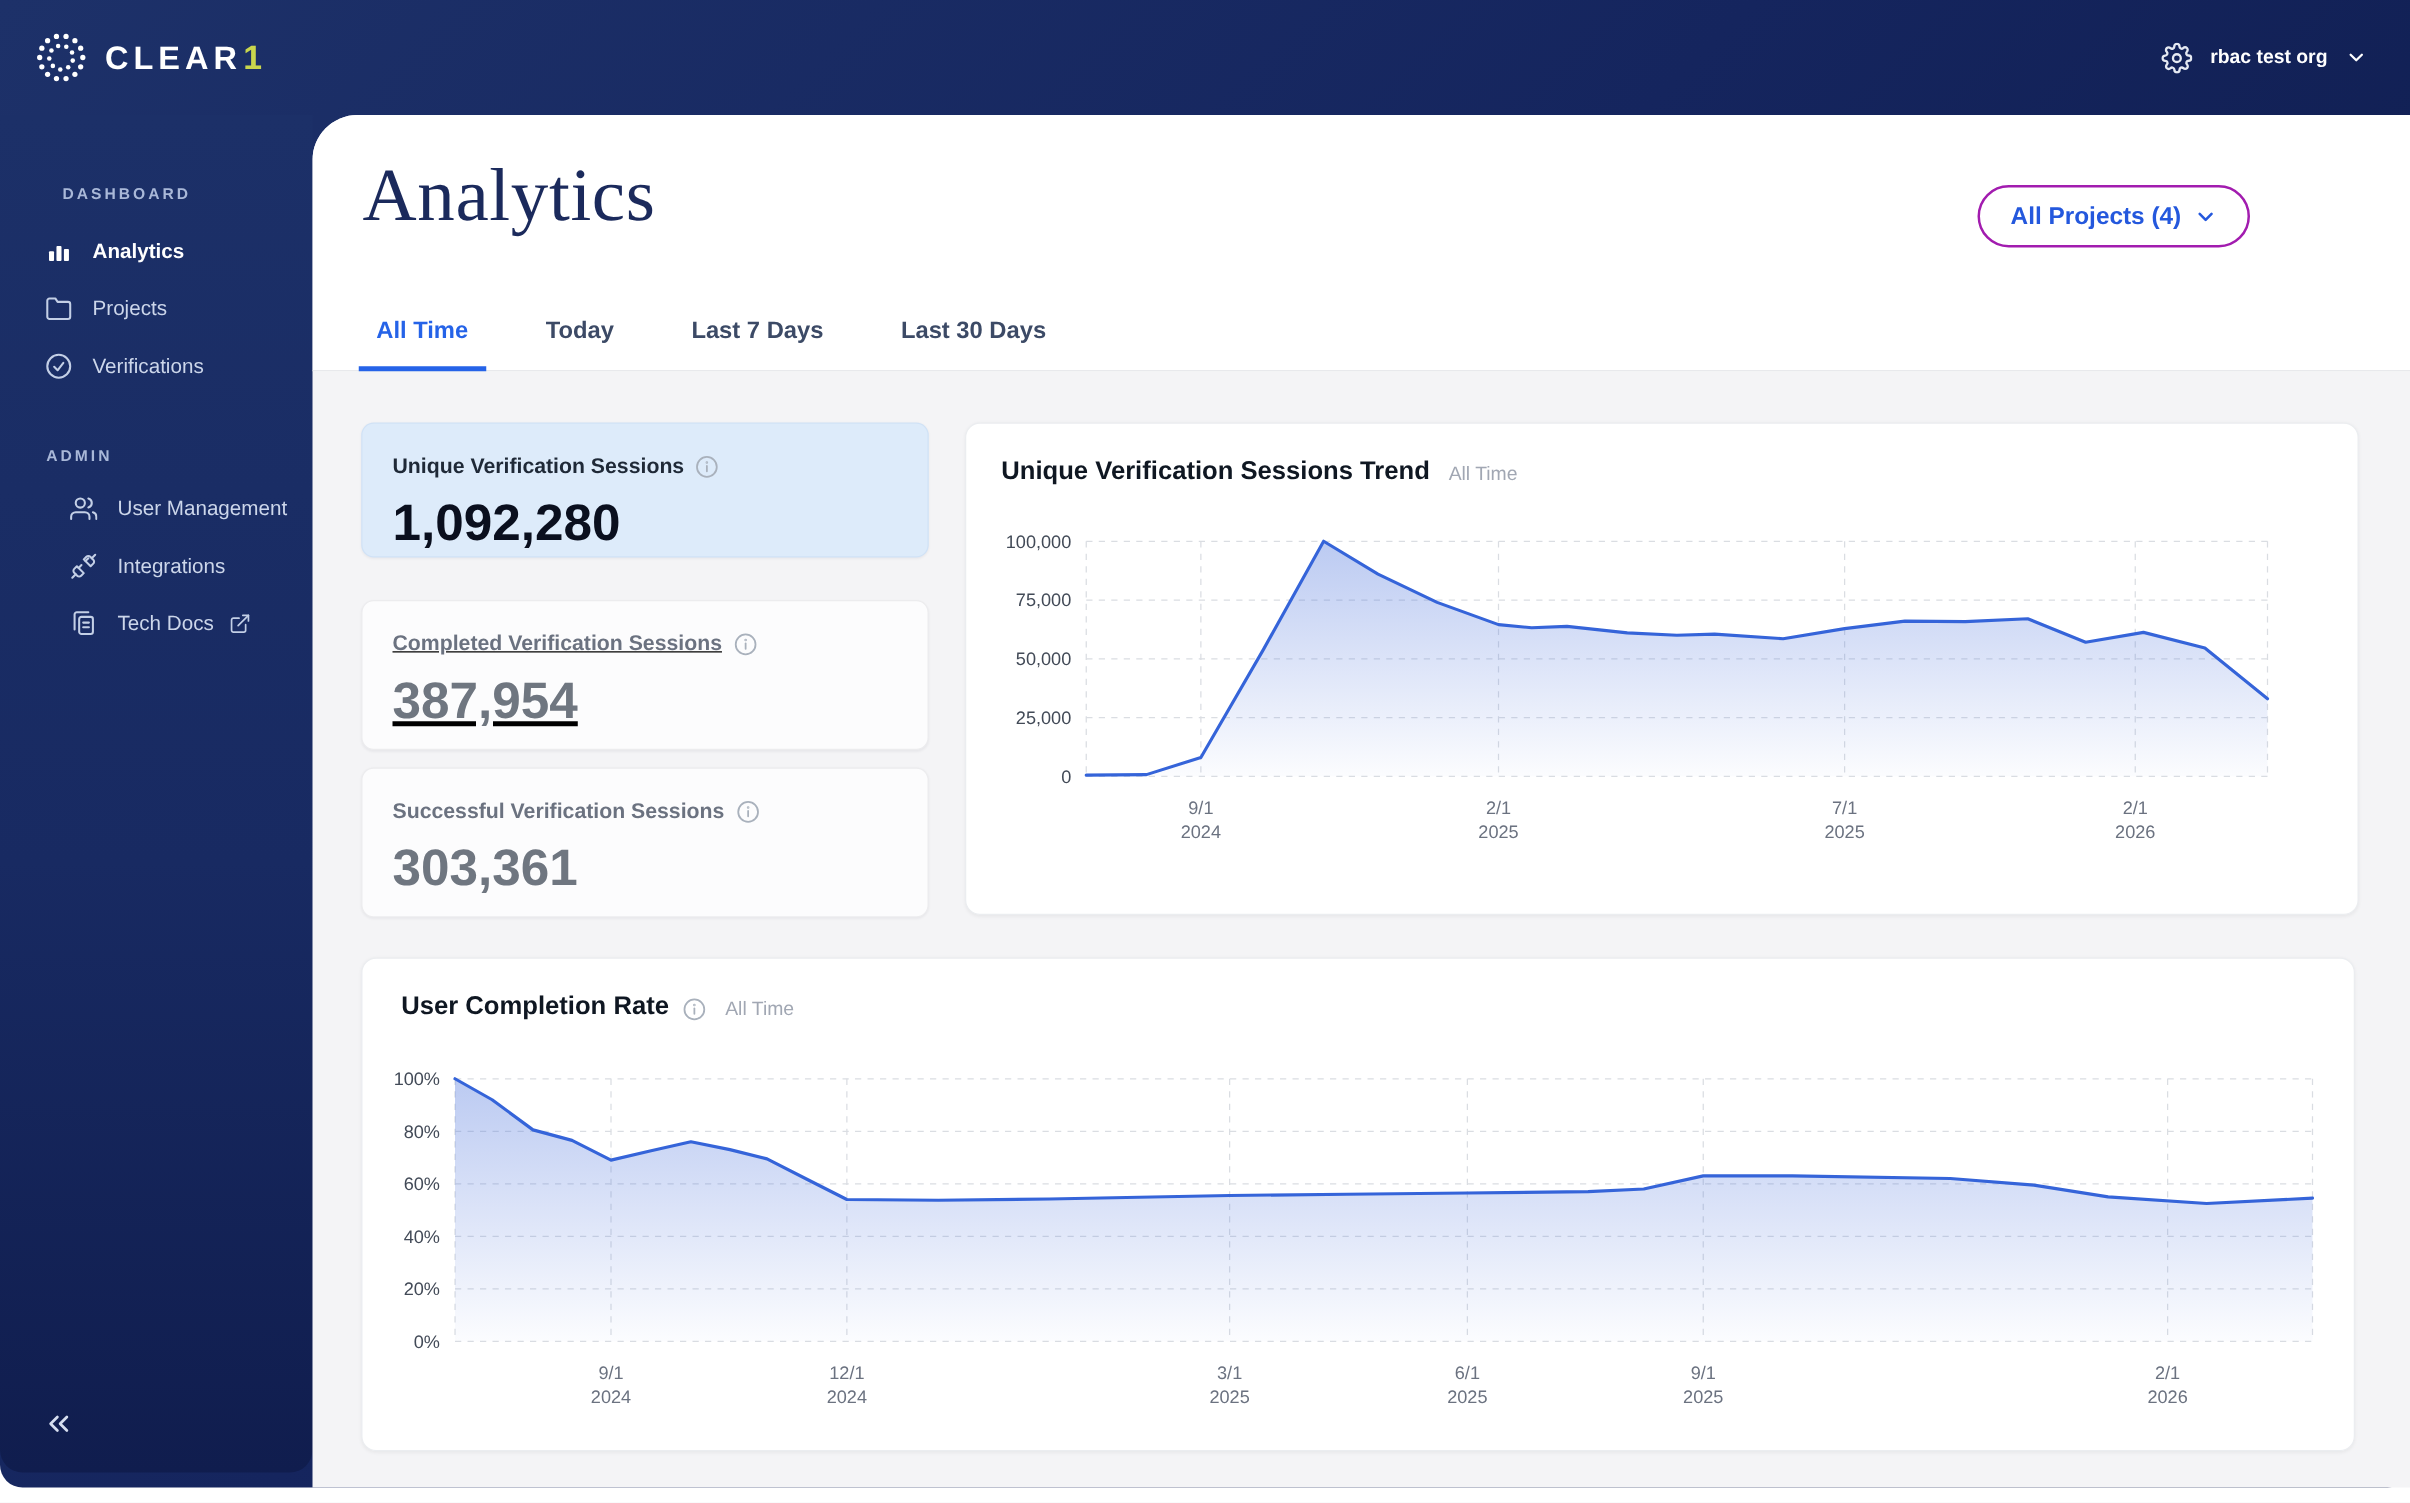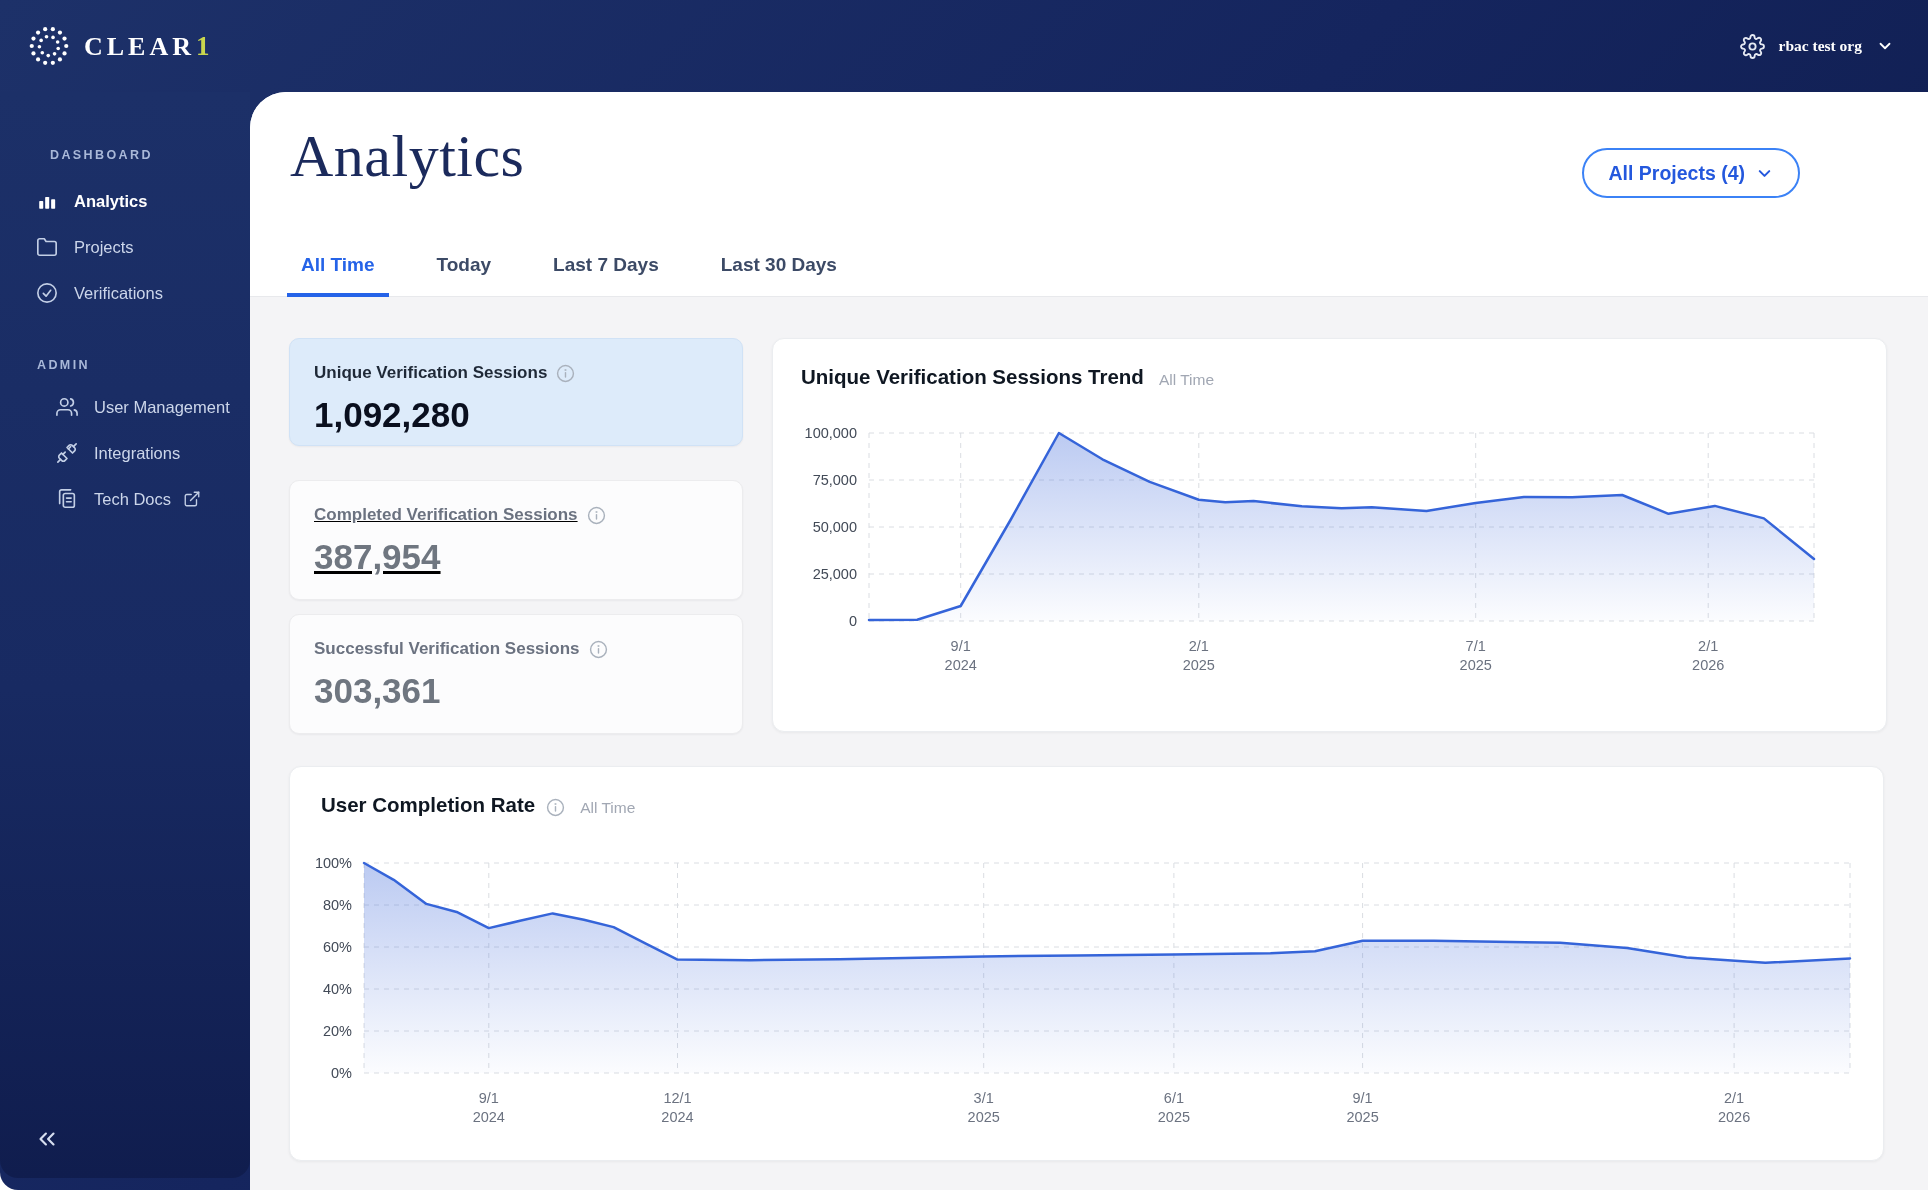--- a/index.html
+++ b/index.html
@@ -12,21 +12,21 @@
   
   .shell{
     position:absolute;left:0;top:0;right:0;bottom:12px;
     background:linear-gradient(135deg,#1d3169 0%,#15255e 45%,#0c1947 100%);
     border-radius:0 0 18px 18px;
   }
   .topbar{
     position:absolute;left:0;top:0;width:1928px;height:92px;
     background:linear-gradient(90deg,#16275f 0%,#1120542 40%,rgba(9,21,60,0.6) 100%);
     display:flex;align-items:center;justify-content:space-between;
-    padding:0 34px 0 26px;box-sizing:border-box;font-family:Liberation Serif, serif;
+    padding:0 34px 0 26px;box-sizing:border-box;
   }
   .logo{display:flex;align-items:center;gap:12px;}
   .logo-text{color:#ffffff;font-size:26px;font-weight:700;letter-spacing:4px;}
   .logo-accent{color:#c9d64d;font-size:27px;font-weight:700;margin-left:1px;}
   .org{display:flex;align-items:center;gap:14px;color:#eef2fa;}
   .org-name{font-size:15.5px;font-weight:700;color:#ffffff;}
   .icon{display:inline-flex;align-items:center;justify-content:center;}
   .icon svg{display:block;}
   
   .sidebar{
@@ -57,42 +57,42 @@
     border-bottom:1px solid #e8e9ec;
   }
   .page-title{
     position:absolute;left:40px;top:30px;
     font-family:"Liberation Serif","DejaVu Serif",serif;
     font-size:60px;font-weight:500;color:#1b2a5c;letter-spacing:0.5px;
   }
   .projects-btn{
     position:absolute;right:128px;top:56px;height:50px;
     display:flex;align-items:center;gap:10px;padding:16px 24px;
-    border:2px solid #3b82f6;border-radius:26px;background:#ffffff;
+    border:2px solid #a21caf;border-radius:26px;background:#ffffff;
     color:#2458dd;font-size:19.5px;font-weight:700;cursor:pointer;
     font-family:inherit;
   }
   .tabs{position:absolute;left:37px;bottom:-1px;display:flex;gap:34px;}
   .tab{
     padding:0 14px 17px 14px;font-size:19px;font-weight:600;color:#3c4a66;
     border-bottom:4px solid transparent;cursor:pointer;background:none;border-top:none;border-left:none;border-right:none;font-family:inherit;
   }
   .tab.active{color:#2563e8;border-bottom-color:#2563e8;}
   
   .stat-card{
     position:absolute;left:39px;width:454px;box-sizing:border-box;
     background:#fcfcfd;border:1px solid #ececee;border-radius:10px;
     box-shadow:0 1px 2px rgba(16,24,40,.05);
     padding:24px 24px 0 24px;
   }
   .stat-card.highlight{background:#ddebfa;border-color:#d0e2f6;}
   .stat-label-row{display:flex;align-items:center;gap:9px;}
   .stat-label{font-size:17px;font-weight:700;color:#6b7280;}
   .stat-card.highlight .stat-label{color:#1f2937;}
-  .stat-value{font-size:35px;font-weight:800;color:#6f7680;margin-top:12px;}
+  .stat-value{font-size:41px;font-weight:800;color:#6f7680;margin-top:12px;}
   .stat-card.highlight .stat-value{color:#0a0f1e;}
   
   .chart-card{
     position:absolute;background:#ffffff;border:1px solid #ebedf0;border-radius:12px;
     box-shadow:0 1px 3px rgba(0,0,0,.05);box-sizing:border-box;
   }
   .chart-title-row{position:absolute;left:28px;top:26px;display:flex;align-items:flex-end;gap:11px;}
   .chart-title{font-size:20.5px;font-weight:700;color:#0f1722;}
   .chart-subtitle{font-size:15.5px;color:#a1a7b3;margin-left:4px;}
   .chart{position:absolute;}

